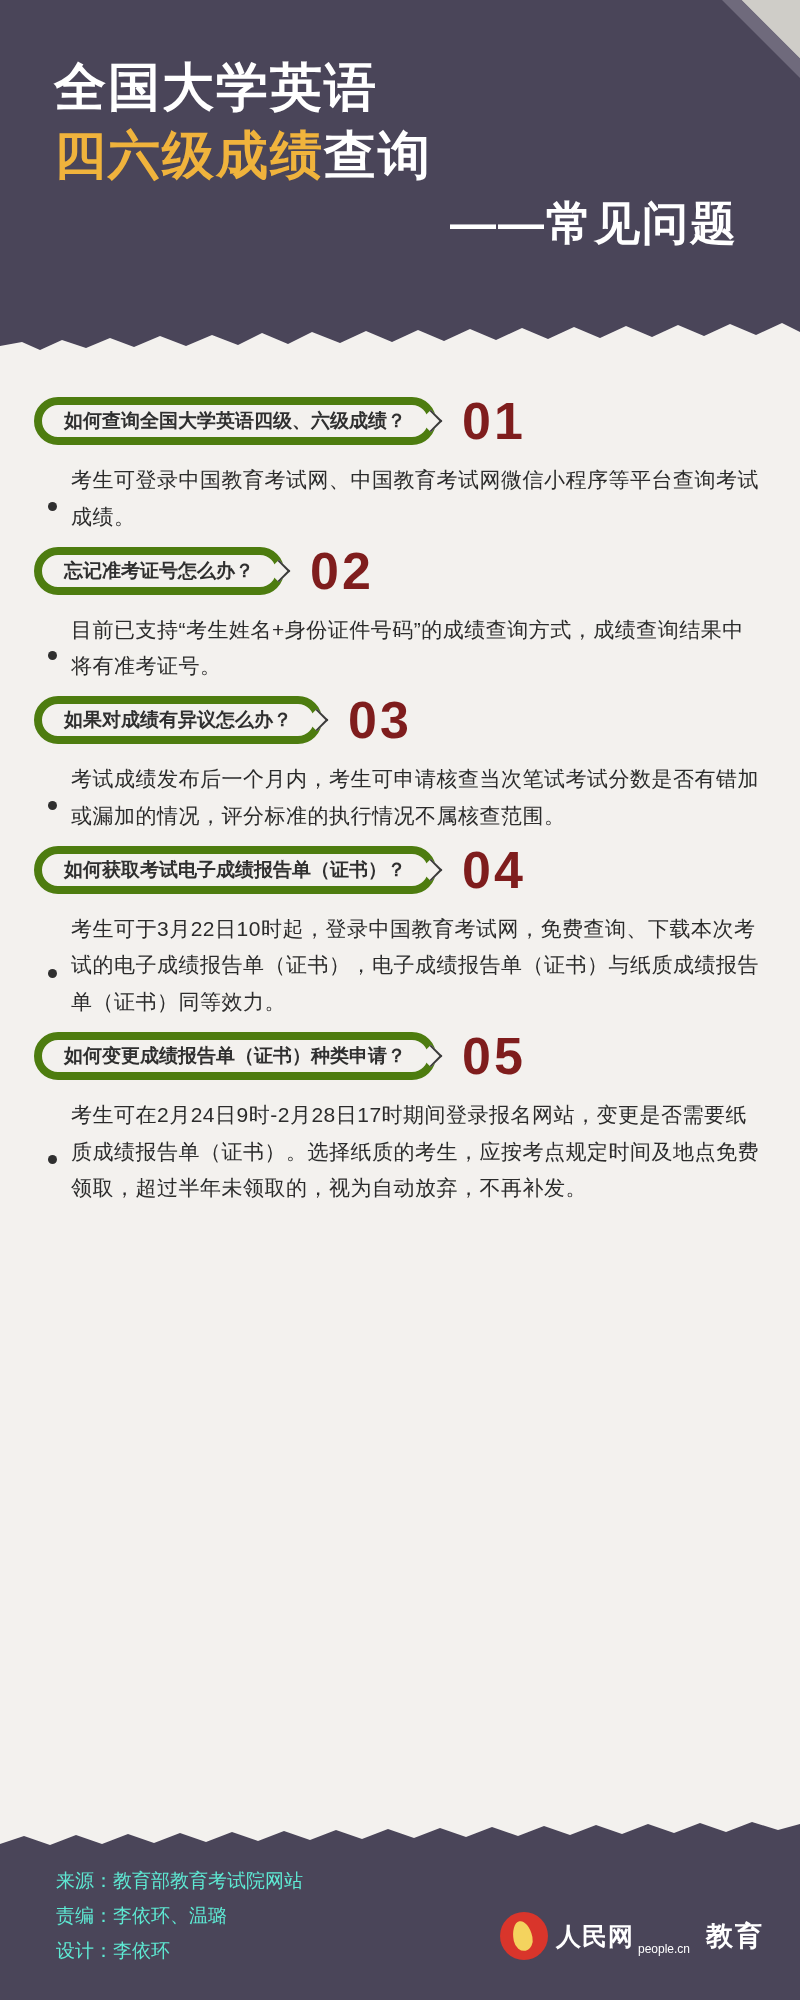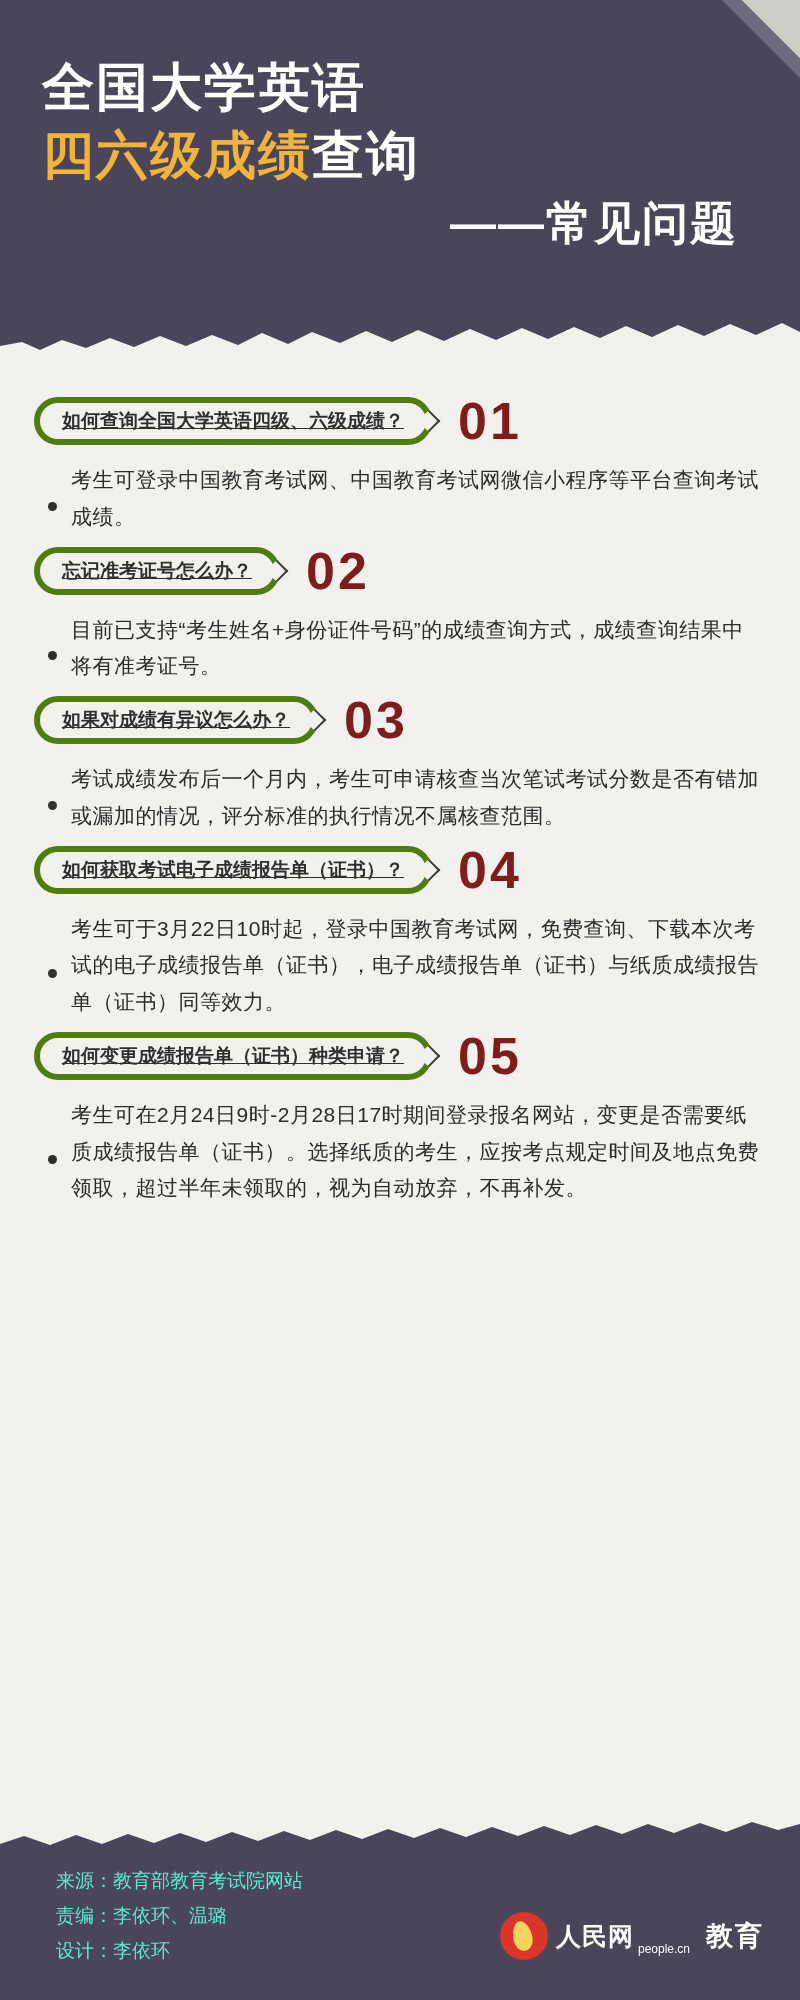--- a/index.html
+++ b/index.html
@@ -19,21 +19,21 @@
 
   
   .header {
     position: relative;
     width: 800px;
     height: 370px;
     background: #4a4559;
     overflow: hidden;
   }
   .header-inner {
-    padding: 58px 40px 0 24px;
+    padding: 58px 40px 0 36px;
   }
   .title-line {
     font-weight: bold;
     letter-spacing: 2px;
     line-height: 1.12;
   }
   .title-1 {
     font-size: 52px;
     color: #ffffff;
     margin-left: 18px;
@@ -85,28 +85,27 @@
     align-items: center;
     height: 58px;
     margin-bottom: 6px;
   }
   .bubble {
     position: relative;
     display: inline-flex;
     align-items: center;
     height: 48px;
     padding: 0 22px;
-    border: 6px solid #4d7c0f;
+    border: 8px solid #4d7c0f;
     border-radius: 26px;
     background: #f3f1ee;
     font-size: 19px;
     font-weight: bold;
     color: #2f2f2f;
     white-space: nowrap;
-    text-decoration: underline;
   }
   .bubble::after {
     content: "";
     position: absolute;
     right: -11px;
     top: 50%;
     margin-top: -8px;
     width: 14px;
     height: 14px;
     background: #f3f1ee;

